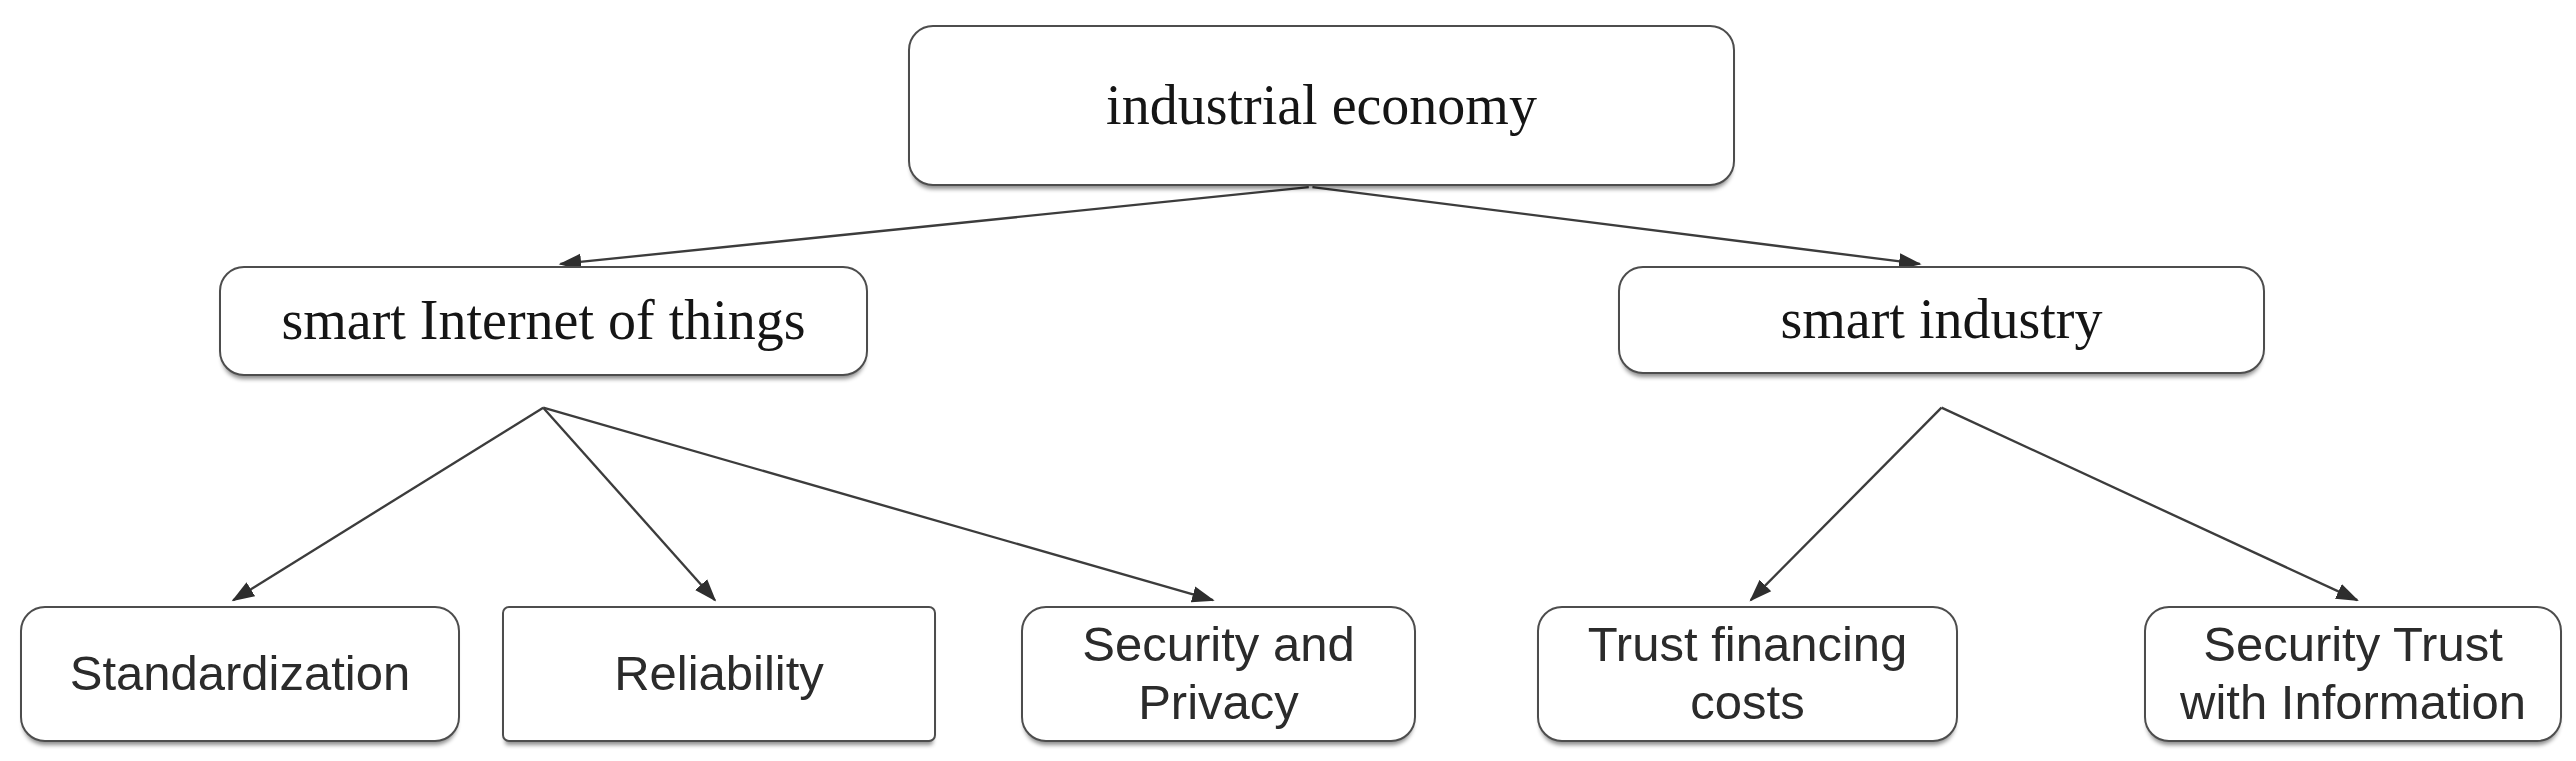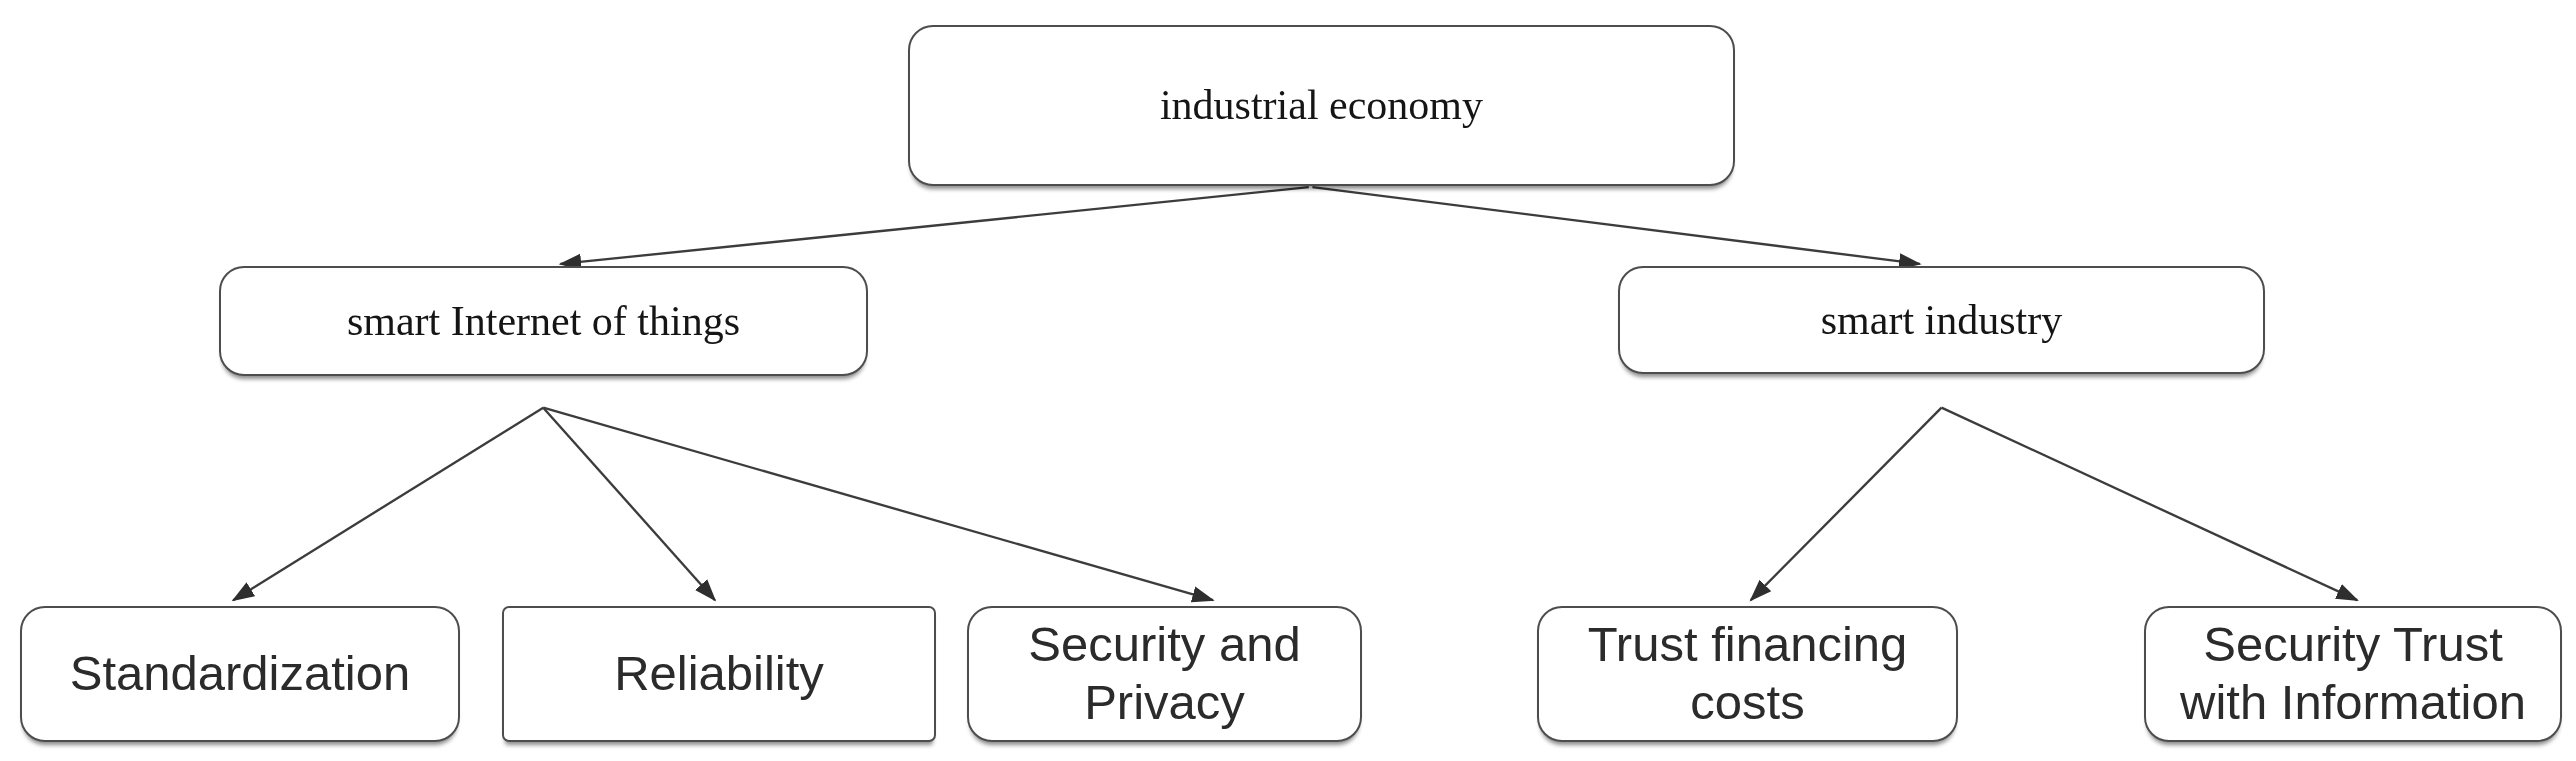--- a/index.html
+++ b/index.html
@@ -34,36 +34,36 @@
     text-align: center;
     color: #151515;
     box-shadow: 0 6.3px 4.5px -3.6px rgba(0,0,0,0.45);
   }
   .node .label {
     display: block;
     padding: 0 11px;
   }
   .lvl-serif {
     font-family: "Liberation Serif", "DejaVu Serif", serif;
-    font-size: 42px;
+    font-size: 56px;
     line-height: 1.1;
   }
   .lvl-sans {
     font-family: "Liberation Sans", "DejaVu Sans", sans-serif;
     font-size: 49px;
     line-height: 1.18;
     color: #2b2b2b;
   }
   
   .n-root      { left: 908px; top: 25px;  width: 827px; height: 161px; }
   .n-iot       { left: 219px;  top: 266px; width: 649px; height: 110px; }
   .n-industry  { left: 1618px; top: 266px; width: 647px; height: 108px; }
   .n-standard  { left: 20px;   top: 606px; width: 440px; height: 136px; }
   .n-reliable  { left: 502px;  top: 606px; width: 434px; height: 136px; border-radius: 7px; }
-  .n-security  { left: 967px; top: 606px; width: 395px; height: 136px; }
+  .n-security  { left: 1021px; top: 606px; width: 395px; height: 136px; }
   .n-financing { left: 1537px; top: 606px; width: 421px; height: 136px; }
   .n-trust     { left: 2144px; top: 606px; width: 418px; height: 136px; }
 </style>
 </head>
 <body>
 
 <div class="stage">
 
   <svg class="edges" viewBox="0 0 2850 843" xmlns="http://www.w3.org/2000/svg">
     <defs>

